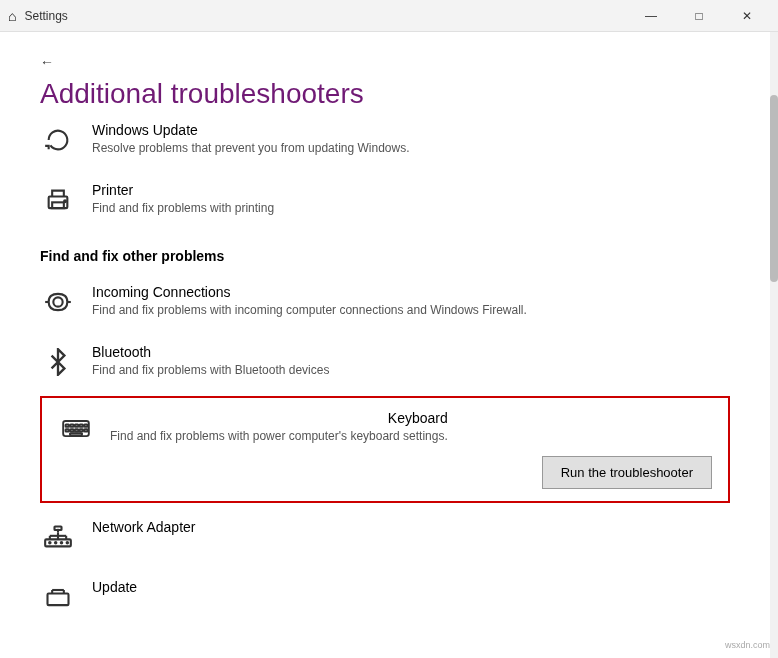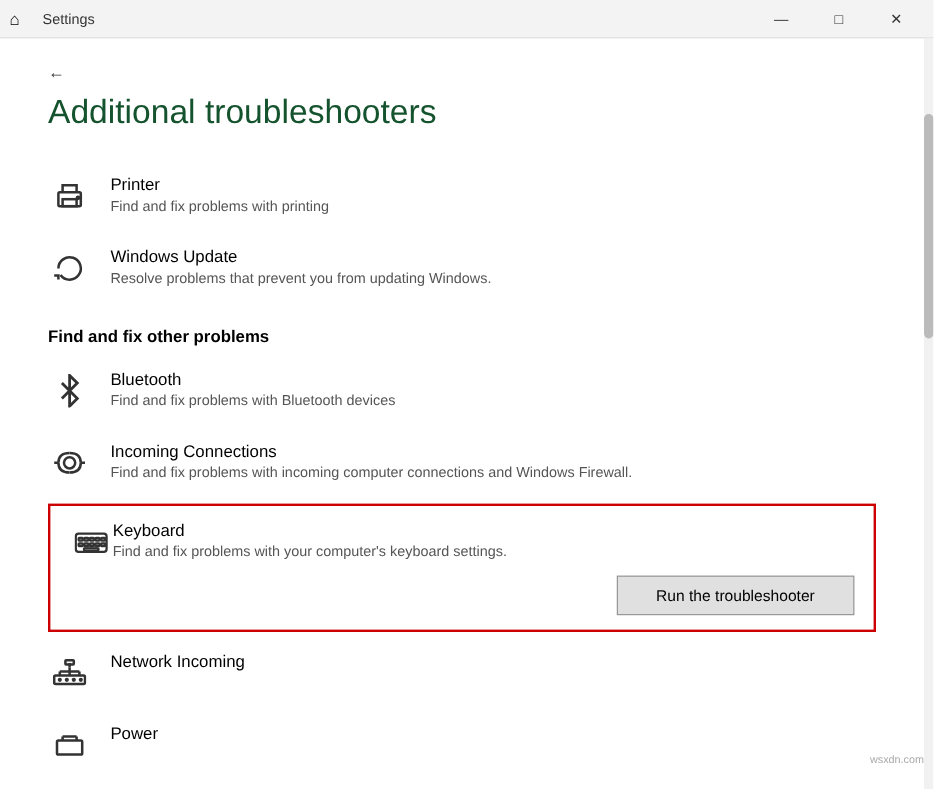--- a/index.html
+++ b/index.html
@@ -25,21 +25,20 @@
       flex-shrink: 0;
     }
     .titlebar-left {
       display: flex;
       align-items: center;
       gap: 8px;
     }
     .titlebar-title {
       font-size: 12px;
       color: #333;
-      margin-left: 11px;
     }
     .titlebar-controls {
       display: flex;
       align-items: center;
       gap: 2px;
     }
     .titlebar-btn {
       width: 46px;
       height: 32px;
       display: flex;
@@ -73,22 +72,21 @@
       cursor: pointer;
     }
     .back-icon {
       font-size: 14px;
       color: #333;
     }
 
     .page-title {
       font-size: 28px;
       font-weight: 300;
-      color: #14532d;
-      margin-bottom: 24px;
+      color: #701a75;
     }
 
     
     .section-item {
       display: flex;
       align-items: flex-start;
       gap: 16px;
       padding: 12px 0;
     }
 
@@ -126,30 +124,32 @@
 
     
     .expanded-item {
       border: 2px solid #c00;
       padding: 12px 16px 12px 16px;
       margin: 4px 0;
     }
     .expanded-inner {
       display: flex;
       align-items: flex-start;
+      gap: 16px;
+      text-align: right;
     }
     .run-btn-row {
       display: flex;
       justify-content: flex-end;
       margin-top: 10px;
     }
     .run-btn {
       background: #e0e0e0;
       border: 1px solid #999;
-      padding: 8px 32px;
+      padding: 8px 18px;
       font-size: 13px;
       cursor: pointer;
       color: #000;
     }
 
     
     .content::-webkit-scrollbar { width: 8px; }
     .content::-webkit-scrollbar-track { background: #f1f1f1; }
     .content::-webkit-scrollbar-thumb { background: #c1c1c1; }
 
@@ -191,77 +191,77 @@
 <div class="main">
   <div class="content">
 
     <div class="back-nav">
       <span class="back-icon">←</span>
     </div>
 
     <div class="page-title">Additional troubleshooters</div>
 
     <div class="section-item">
+      <div class="item-icon update-icon">
+        <svg viewBox="0 0 24 24" fill="none" stroke="#333" stroke-width="1.8">
+          <path d="M4 12a8 8 0 1 1 1.5 4.7"></path>
+          <polyline points="1,17 4,17 4,20"></polyline>
+
+        </svg>
+      </div>
+      <div class="item-text">
+        <div class="item-title">Windows Update</div>
+        <div class="item-desc">Resolve problems that prevent you from updating Windows.</div>
+      </div>
+    </div>
+
+    <div class="section-item">
       <div class="item-icon printer-icon">
         <svg viewBox="0 0 24 24" fill="none" stroke="#333" stroke-width="1.8">
           <rect x="4" y="9" width="16" height="10" rx="1"></rect>
           <path d="M7 9V4h10v5"></path>
           <rect x="7" y="14" width="10" height="5"></rect>
           <circle cx="18" cy="13" r="0.8" fill="#333"></circle>
         </svg>
       </div>
       <div class="item-text">
         <div class="item-title">Printer</div>
         <div class="item-desc">Find and fix problems with printing</div>
       </div>
     </div>
 
-    <div class="section-item">
-      <div class="item-icon update-icon">
-        <svg viewBox="0 0 24 24" fill="none" stroke="#333" stroke-width="1.8">
-          <path d="M4 12a8 8 0 1 1 1.5 4.7"></path>
-          <polyline points="1,17 4,17 4,20"></polyline>
-
-        </svg>
-      </div>
-      <div class="item-text">
-        <div class="item-title">Windows Update</div>
-        <div class="item-desc">Resolve problems that prevent you from updating Windows.</div>
-      </div>
-    </div>
-
     <div class="section-label">Find and fix other problems</div>
-
-    <div class="section-item">
-      <div class="item-icon bluetooth-icon">
-        <svg viewBox="0 0 24 24" fill="none" stroke="#333" stroke-width="2">
-          <polyline points="6.5,6.5 17.5,17.5 12,23 12,1 17.5,6.5 6.5,17.5"></polyline>
-        </svg>
-      </div>
-      <div class="item-text">
-        <div class="item-title">Bluetooth</div>
-        <div class="item-desc">Find and fix problems with Bluetooth devices</div>
-      </div>
-    </div>
 
     <div class="section-item">
       <div class="item-icon incoming-icon">
         <svg viewBox="0 0 24 24" fill="none" stroke="#333" stroke-width="1.8">
           <ellipse cx="12" cy="12" rx="4" ry="4"></ellipse>
           <path d="M4 12 Q4 5 12 5"></path>
           <path d="M20 12 Q20 5 12 5"></path>
           <path d="M4 12 Q4 19 12 19"></path>
           <path d="M20 12 Q20 19 12 19"></path>
           <line x1="1" y1="12" x2="4" y2="12"></line>
           <line x1="20" y1="12" x2="23" y2="12"></line>
         </svg>
       </div>
       <div class="item-text">
         <div class="item-title">Incoming Connections</div>
         <div class="item-desc">Find and fix problems with incoming computer connections and Windows Firewall.</div>
+      </div>
+    </div>
+
+    <div class="section-item">
+      <div class="item-icon bluetooth-icon">
+        <svg viewBox="0 0 24 24" fill="none" stroke="#333" stroke-width="2">
+          <polyline points="6.5,6.5 17.5,17.5 12,23 12,1 17.5,6.5 6.5,17.5"></polyline>
+        </svg>
+      </div>
+      <div class="item-text">
+        <div class="item-title">Bluetooth</div>
+        <div class="item-desc">Find and fix problems with Bluetooth devices</div>
       </div>
     </div>
 
     <div class="expanded-item">
       <div class="expanded-inner">
         <div class="item-icon keyboard-icon">
           <svg viewBox="0 0 24 24" fill="none" stroke="#333" stroke-width="1.6">
             <rect x="1" y="6" width="22" height="13" rx="2"></rect>
             <line x1="4" y1="10" x2="4" y2="10" stroke-width="2" stroke-linecap="round"></line>
             <line x1="8" y1="10" x2="8" y2="10" stroke-width="2" stroke-linecap="round"></line>
@@ -282,21 +282,21 @@
             <rect x="3" y="13" width="3" height="2" rx="0.5" fill="#aaa"></rect>
             <rect x="7" y="13" width="3" height="2" rx="0.5" fill="#aaa"></rect>
             <rect x="11" y="13" width="3" height="2" rx="0.5" fill="#aaa"></rect>
             <rect x="15" y="13" width="3" height="2" rx="0.5" fill="#aaa"></rect>
             <rect x="19" y="13" width="3" height="2" rx="0.5" fill="#aaa"></rect>
             <rect x="7" y="16.5" width="10" height="2" rx="0.5" fill="#aaa"></rect>
           </svg>
         </div>
         <div class="item-text">
           <div class="item-title">Keyboard</div>
-          <div class="item-desc">Find and fix problems with your computer's keyboard settings.</div>
+          <div class="item-desc">Find and fix problems with power computer's keyboard settings.</div>
         </div>
       </div>
       <div class="run-btn-row">
         <button class="run-btn">Run the troubleshooter</button>
       </div>
     </div>
 
     <div class="section-item">
       <div class="item-icon network-icon">
         <svg viewBox="0 0 24 24" fill="none" stroke="#333" stroke-width="1.8">
@@ -307,38 +307,38 @@
           <line x1="5" y1="11" x2="19" y2="11"></line>
           <line x1="12" y1="8" x2="12" y2="5"></line>
           <rect x="9" y="3" width="6" height="3" rx="0.5"></rect>
           <line x1="5" y1="17" x2="5" y2="17" stroke-width="3" stroke-linecap="round"></line>
           <line x1="10" y1="17" x2="10" y2="17" stroke-width="3" stroke-linecap="round"></line>
           <line x1="15" y1="17" x2="15" y2="17" stroke-width="3" stroke-linecap="round"></line>
           <line x1="20" y1="17" x2="20" y2="17" stroke-width="3" stroke-linecap="round"></line>
         </svg>
       </div>
       <div class="item-text">
-        <div class="item-title">Network Incoming</div>
+        <div class="item-title">Network Adapter</div>
       </div>
     </div>
 
     <div class="section-item">
       <div class="item-icon power-icon">
         <svg viewBox="0 0 24 24" fill="none" stroke="#333" stroke-width="1.8">
           <rect x="3" y="9" width="18" height="10" rx="1"></rect>
           <line x1="7" y1="9" x2="7" y2="6"></line>
           <line x1="17" y1="9" x2="17" y2="6"></line>
           <line x1="7" y1="6" x2="17" y2="6"></line>
         </svg>
       </div>
       <div class="item-text">
-        <div class="item-title">Power</div>
+        <div class="item-title">Update</div>
       </div>
     </div>
 
   </div>
 
   <div class="scrollbar-track" style="position:relative;">
     <div style="position:absolute;top:10%;left:0;right:0;height:30%;background:#bbb;border-radius:4px;"></div>
   </div>
 </div>
 
-<div style="position:fixed;bottom:20px;right:8px;font-size:9px;color:#aaa;">wsxdn.com</div>
+<div style="position:fixed;bottom:8px;right:8px;font-size:9px;color:#aaa;">wsxdn.com</div>
 
 </body></html>

